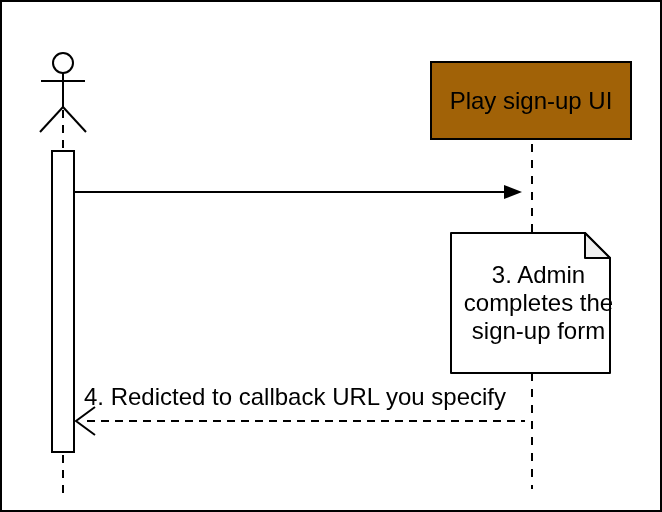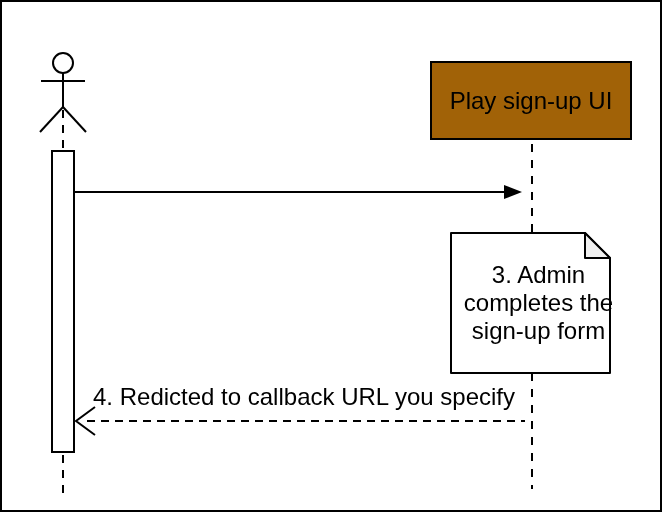--- a/index.html
+++ b/index.html
@@ -59,21 +59,21 @@
     justify-content: center;
     color: #000000;
     font-size: 24px;
     line-height: 28px;
     text-align: center;
     white-space: pre-line;
     margin-left: 8px;
   }
   .label-step1 { left: 88px;  top: 31px;  width: 220px; }
   .label-step2 { left: 108px; top: 155px; width: 362px; }
-  .label-step4 { left: 73px;  top: 381px; width: 440px; text-align: right; }
+  .label-step4 { left: 73px;  top: 381px; width: 440px; }
 </style>
 </head>
 <body>
 
 <div class="canvas">
 
   <svg class="shapes" viewBox="0 0 662 512" xmlns="http://www.w3.org/2000/svg">
 
     <g stroke="#000000" stroke-width="2" fill="none">
       <circle cx="61" cy="61" r="10"></circle>

